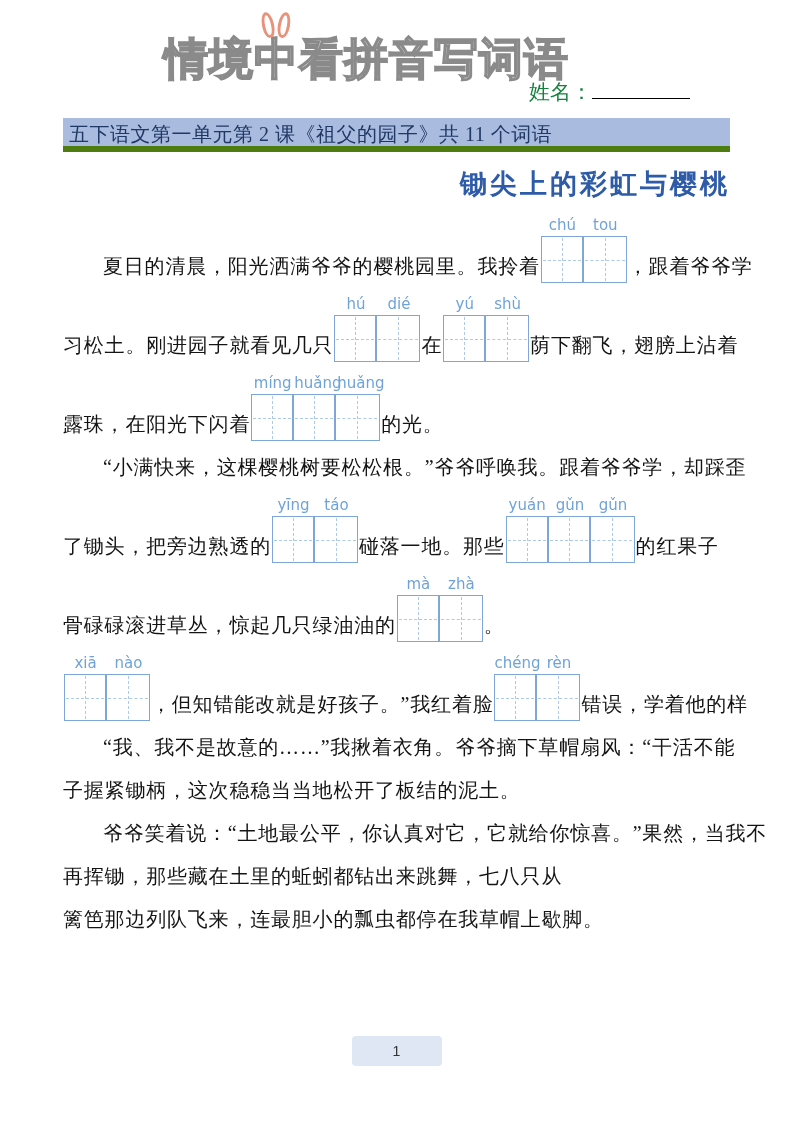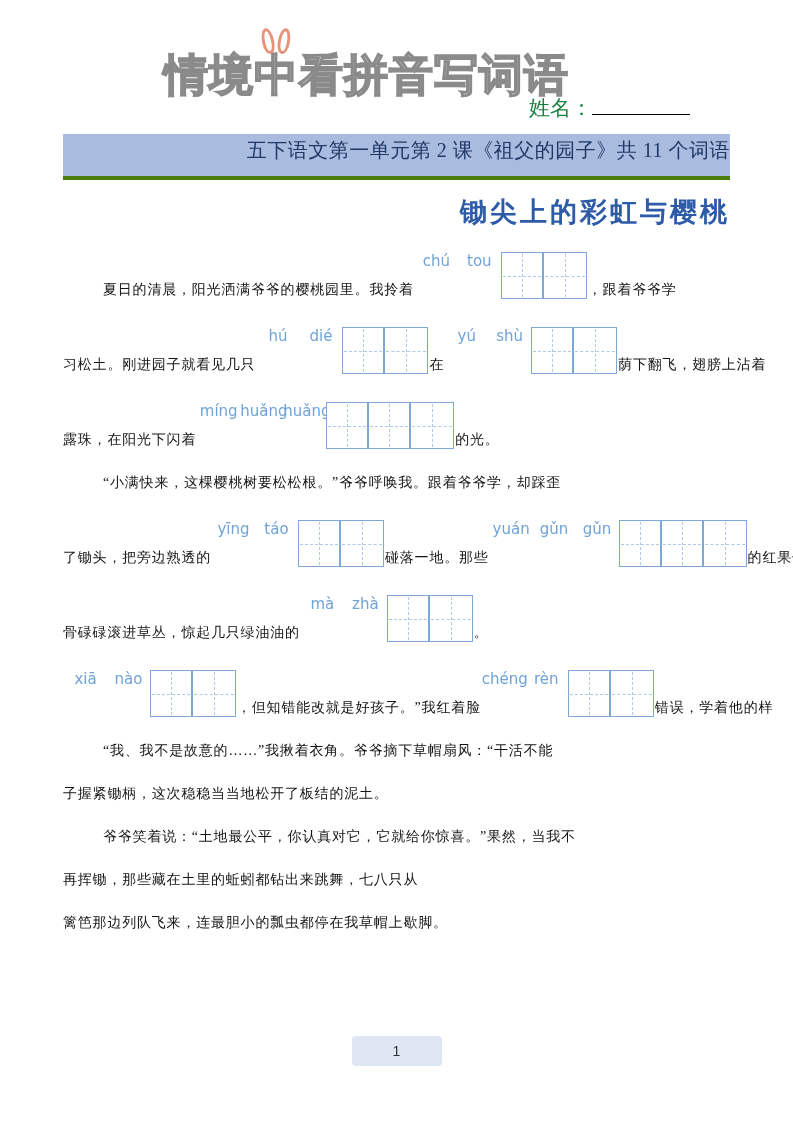--- a/index.html
+++ b/index.html
@@ -3,54 +3,54 @@
 <meta charset="utf-8">
 <style>
   :root{
     --banner-bg:#A9BBDE; --banner-text:#1F3864; --title-blue:#2E5BA8;
     --pinyin-blue:#6FA3D8; --grid-border:#7EA6D9; --grid-dash:#AFC9E9;
     --logo-gray:#8A8A8A; --ear-orange:#E8927C; --pill-bg:#DEE7F3;
   }
   *{box-sizing:border-box;margin:0;padding:0;}
   html,body{background:#ffffff;}
   body{font-family:"Liberation Serif","DejaVu Serif",serif;}
-  .page{position:relative;width:793px;height:1122px;background:#fff;overflow:hidden;padding:44px 63px 0 63px;}
+  .page{position:relative;width:793px;height:1122px;background:#fff;overflow:hidden;padding:28px 63px 0 63px;}
 
   
   .header{position:relative;height:70px;}
   .logo{position:relative;width:max-content;margin:0 auto;transform:translateX(-30px);
         font-family:"DejaVu Sans","Liberation Sans",sans-serif;
         font-size:44px;font-weight:700;letter-spacing:1px;line-height:62px;
         color:#f2f2f2;-webkit-text-stroke:1.6px var(--logo-gray);}
   .logo-zhong{position:relative;display:inline-block;}
   .ears{position:absolute;left:50%;top:-16px;width:36px;height:30px;transform:translateX(-50%);}
   .ear{position:absolute;width:12px;height:26px;border:3px solid var(--ear-orange);
        border-radius:50% 50% 46% 46%;background:#fff;-webkit-text-stroke:0;}
   .ear.left{left:3px;transform:rotate(-12deg);}
   .ear.right{left:19px;transform:rotate(10deg);}
   .name-area{position:absolute;right:40px;bottom:-8px;font-size:21px;color:#15803d;
              font-family:"Liberation Serif",serif;}
   .name-underline{display:inline-block;width:98px;border-bottom:1.6px solid #000;height:20px;}
 
   
-  .banner{margin-top:20px;height:46px;background:var(--banner-bg);color:var(--banner-text);
+  .banner{margin-top:20px;height:34px;background:var(--banner-bg);color:var(--banner-text);
           font-size:20px;line-height:33px;padding-left:6px;letter-spacing:0.5px;
-          border-bottom:4px solid #4d7c0f;text-align:right;}
+          border-bottom:6px solid #4d7c0f;}
 
   
   .doc-title{margin-top:14px;text-align:right;color:var(--title-blue);
              font-size:27px;font-weight:700;letter-spacing:3px;}
 
   
   .doc-body{margin-top:14px;color:#141414;}
   .line{display:flex;align-items:flex-end;margin-bottom:12px;min-height:28px;}
   .line.indent{padding-left:40px;}
-  .run{font-size:14px;letter-spacing:0.8px;line-height:28px;padding-bottom:3px;white-space:pre;}
-
-  .word-grid{display:inline-flex;flex-direction:row;margin:8px 1px;}
+  .run{font-size:20px;letter-spacing:0.8px;line-height:28px;padding-bottom:3px;white-space:pre;}
+
+  .word-grid{display:inline-flex;flex-direction:column;margin:0 1px;}
   .pinyin-row{display:flex;margin-bottom:2px;}
   .pinyin-syl{width:43px;text-align:center;color:var(--pinyin-blue);
               font-family:"DejaVu Sans","Liberation Sans",sans-serif;font-size:15px;line-height:18px;}
   .cells{display:flex;border:1px solid var(--grid-border);background:#fff;}
   .cell{position:relative;width:42px;height:45px;border-right:2px solid var(--grid-border);}
   .cell:last-child{border-right:none;}
   .cell::before{content:"";position:absolute;left:50%;top:1px;bottom:1px;border-left:1px dashed var(--grid-dash);}
   .cell::after{content:"";position:absolute;top:50%;left:1px;right:1px;border-top:1px dashed var(--grid-dash);}
 
   

